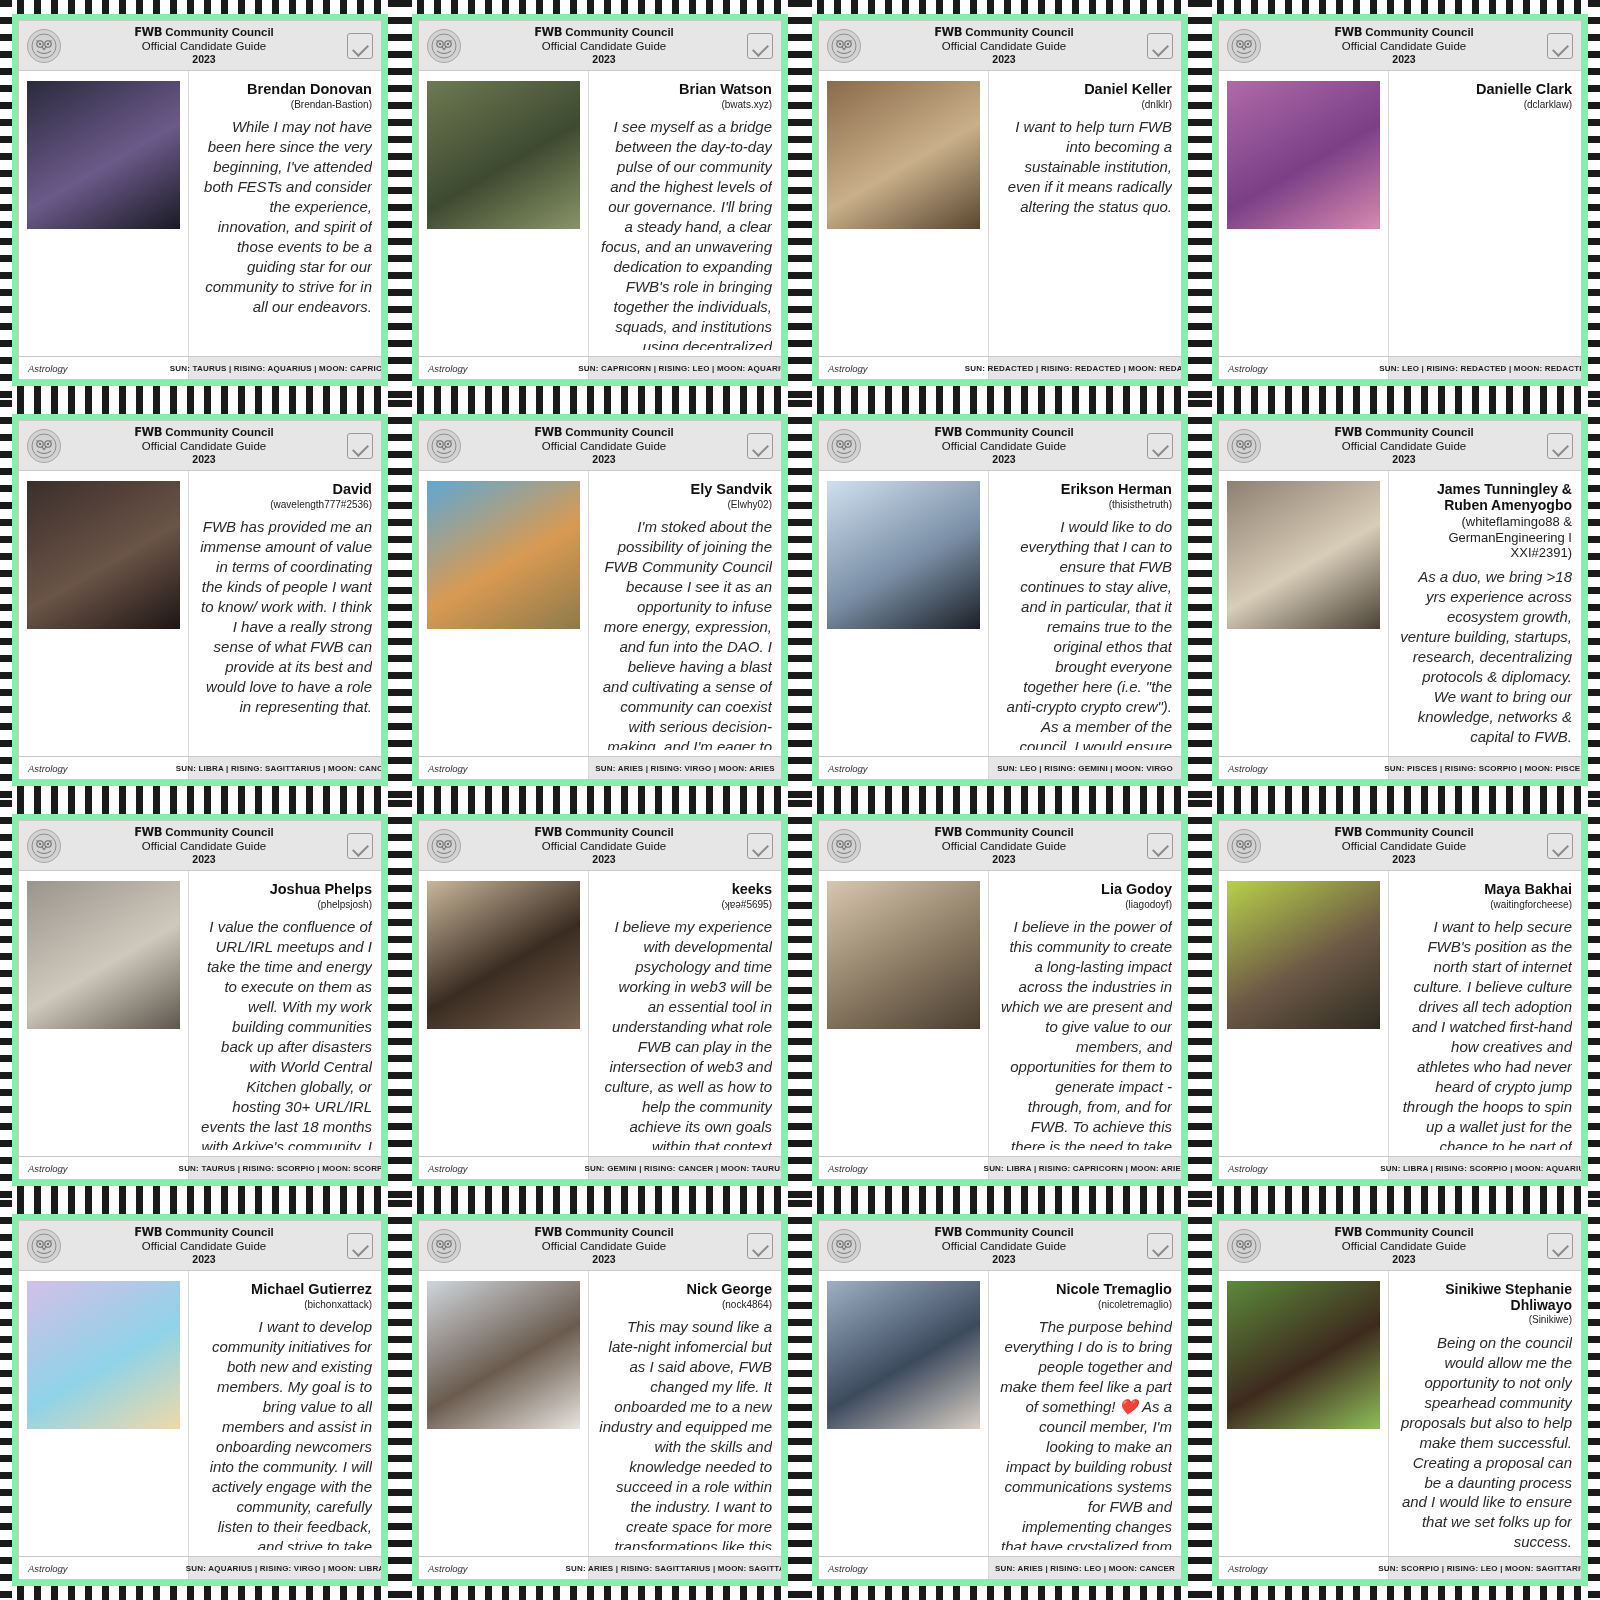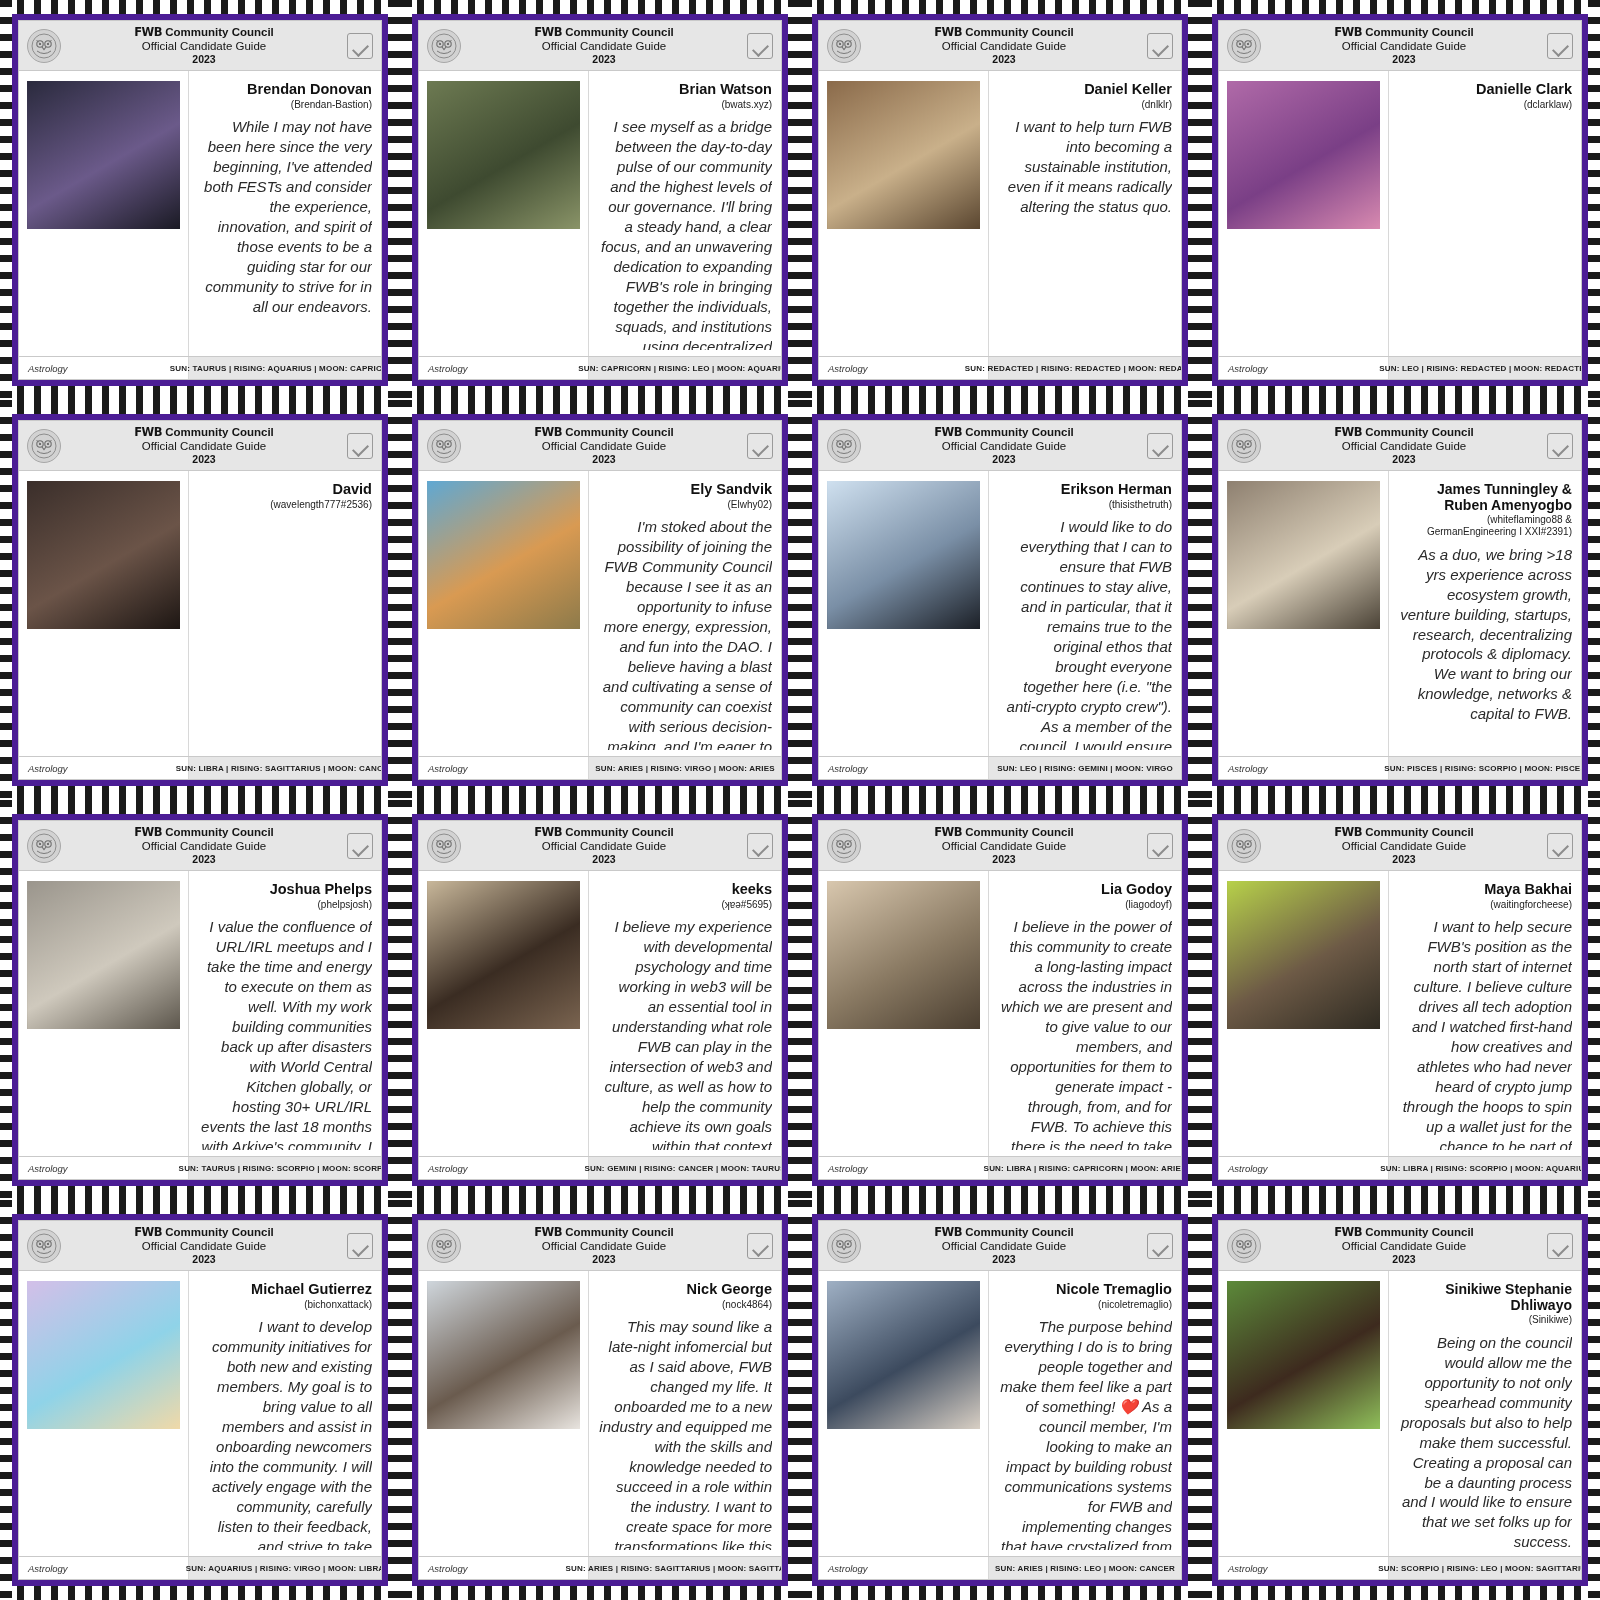--- a/index.html
+++ b/index.html
@@ -11,21 +11,21 @@
   }
   #grid {
     width: 1600px; height: 1600px;
     display: grid;
     grid-template-columns: repeat(4, 400px);
     grid-template-rows: repeat(4, 400px);
   }
   .cell {
     width: 400px; height: 400px;
     position: relative;
-    background: #4c1d95;
+    background: #86efac;
     padding: 0 10px;
     overflow: hidden;
   }
   
   .perf {
     position: absolute;
     background-repeat: repeat;
   }
   .perf-top {
     left: 0; right: 0; top: 0; height: 14px;
@@ -431,20 +431,21 @@
         <div class="stampbox"></div>
       </div>
 
       <div class="card-body">
         <div class="photo-col">
           <div class="photo" style="background-image: linear-gradient(150deg, rgb(58, 46, 42) 0%, rgb(107, 84, 72) 55%, rgb(29, 22, 19) 100%);"></div>
         </div>
         <div class="info-col">
           <div class="cand-name">David</div>
           <div class="cand-handle">(wavelength777#2536)</div>
+          <div class="cand-statement">FWB has provided me an immense amount of value in terms of coordinating the kinds of people I want to know/ work with. I think I have a really strong sense of what FWB can provide at its best and would love to have a role in representing that.</div>
         </div>
       </div>
 
       <div class="card-footer">
         <div class="footer-label">Astrology</div>
         <div class="footer-astro">SUN: LIBRA | RISING: SAGITTARIUS | MOON: CANCER</div>
       </div>
     </div>
   </div>
 
@@ -576,21 +577,21 @@
         </div>
         <div class="stampbox"></div>
       </div>
 
       <div class="card-body">
         <div class="photo-col">
           <div class="photo" style="background-image: linear-gradient(150deg, rgb(142, 128, 112) 0%, rgb(216, 205, 184) 55%, rgb(74, 66, 54) 100%);"></div>
         </div>
         <div class="info-col">
           <div class="cand-name" style="font-size: 14px;">James Tunningley &amp; Ruben Amenyogbo</div>
-          <div class="cand-handle" style="font-size: 10px;">(whiteflamingo88 &amp; GermanEngineering I XXI#2391)</div>
+          <div class="cand-handle" style="font-size: 13px;">(whiteflamingo88 &amp; GermanEngineering I XXI#2391)</div>
           <div class="cand-statement">As a duo, we bring &gt;18 yrs experience across ecosystem growth, venture building, startups, research, decentralizing protocols &amp; diplomacy. We want to bring our knowledge, networks &amp; capital to FWB.</div>
         </div>
       </div>
 
       <div class="card-footer">
         <div class="footer-label">Astrology</div>
         <div class="footer-astro">SUN: PISCES | RISING: SCORPIO | MOON: PISCES</div>
       </div>
     </div>
   </div>

